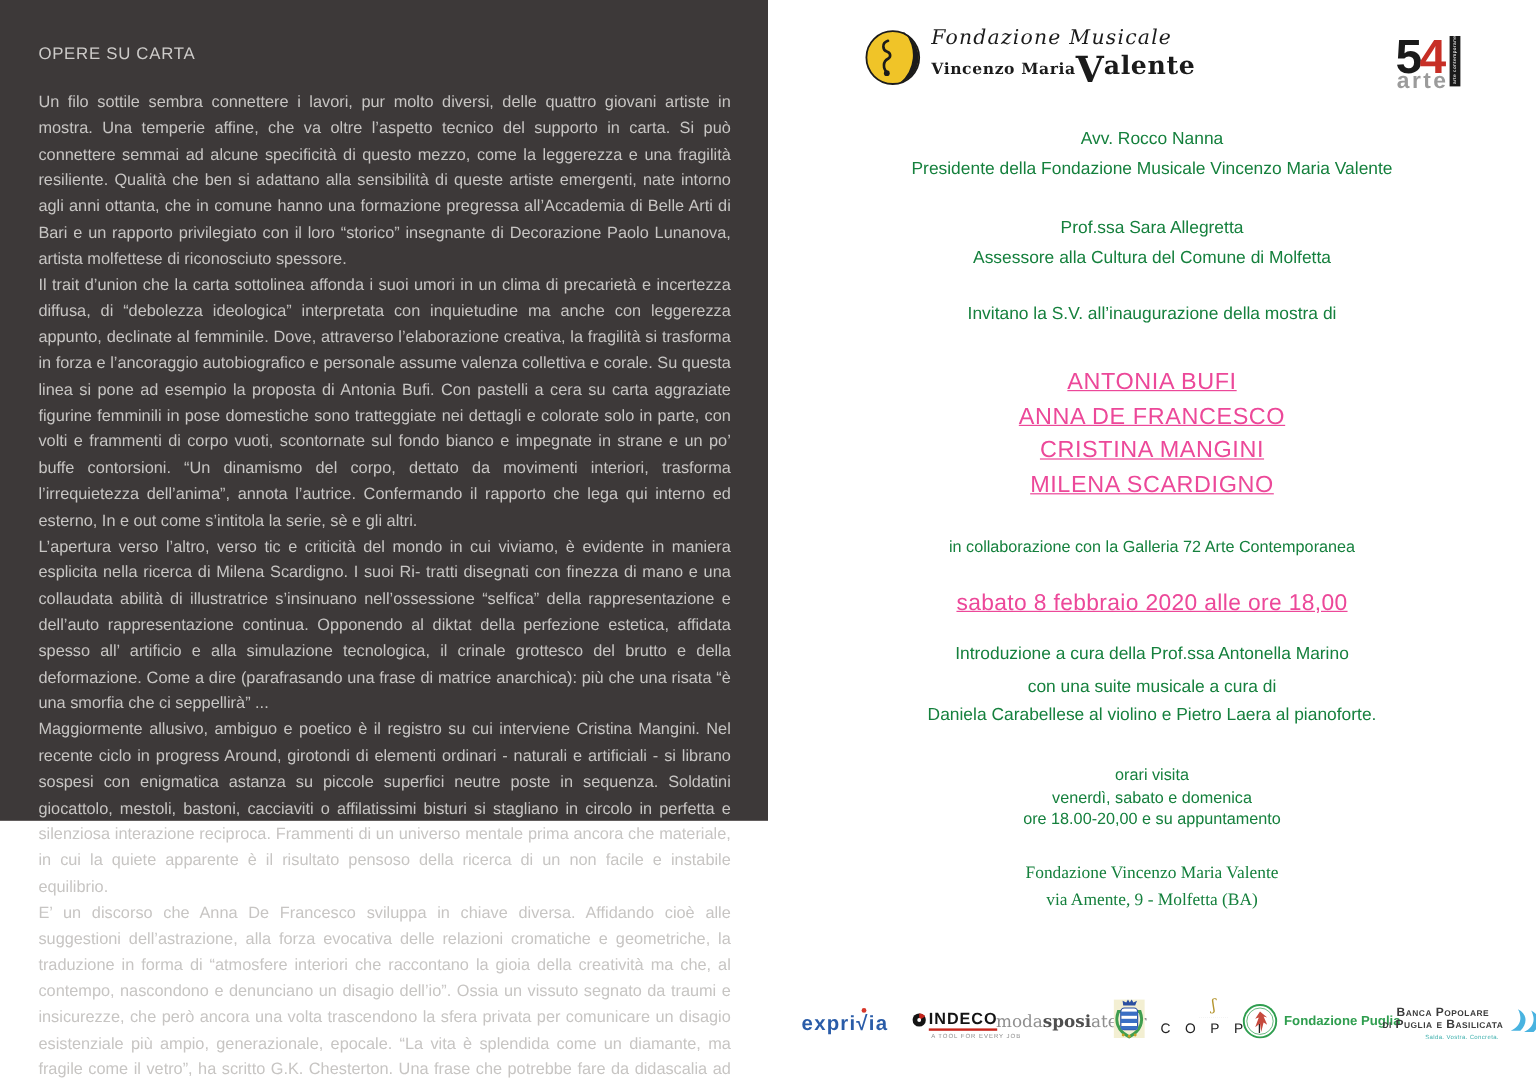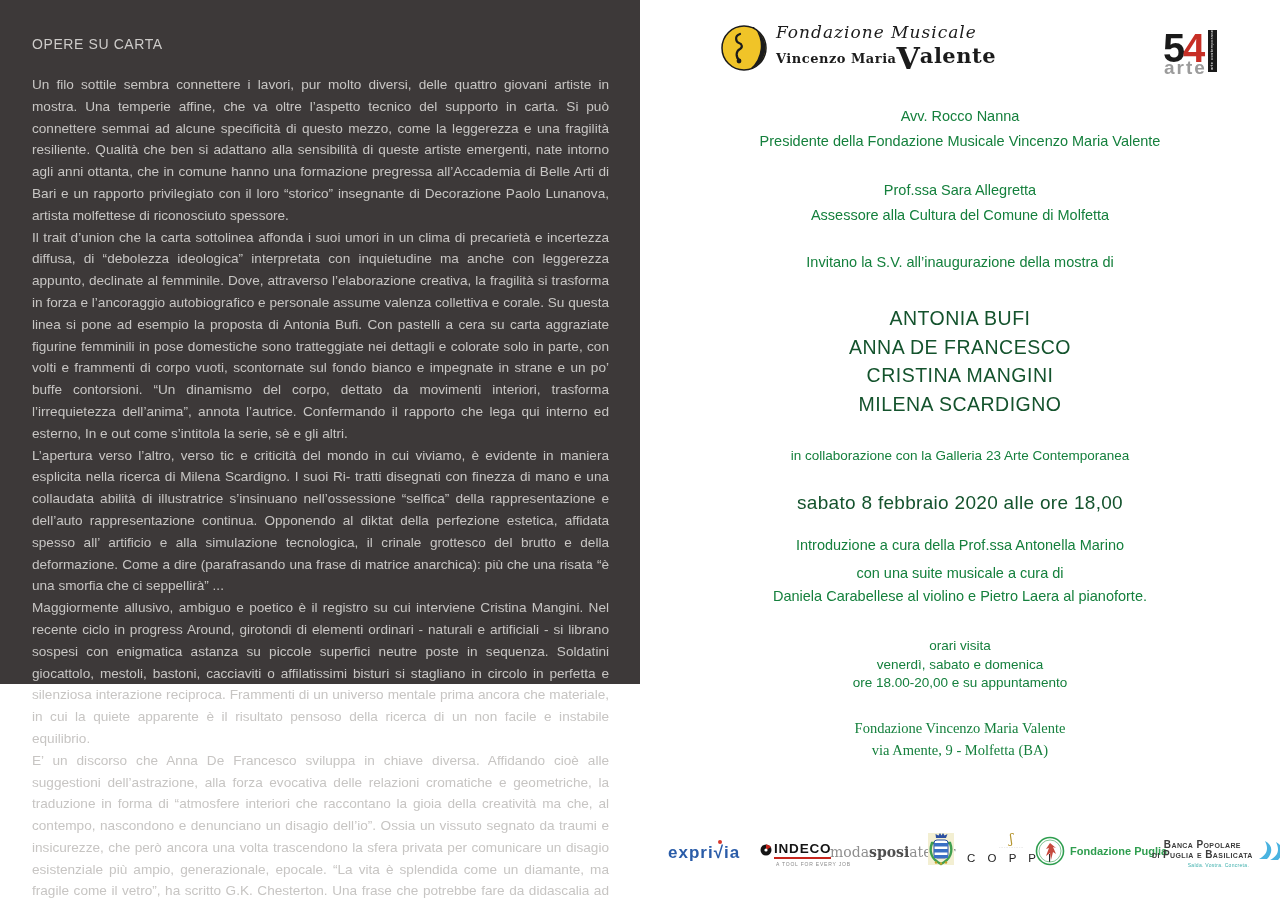--- a/index.html
+++ b/index.html
@@ -28,21 +28,21 @@
   .logo54 { position:absolute; left:523px; top:28px; width:56px; height:54px; }
   .logo54 .d5 { position:absolute; left:0; top:0; font-size:40px; font-weight:bold; color:#1a1a1a; line-height:1; }
   .logo54 .d4 { position:absolute; left:20px; top:0; font-size:40px; font-weight:bold; color:#c72f26; line-height:1; }
   .logo54 .bar { position:absolute; left:45px; top:2px; width:9px; height:42px; background:#1a1a1a; }
   .logo54 .bar span { position:absolute; left:1px; top:40px; transform:rotate(-90deg); transform-origin:0 0; font-size:4px; color:#ffffff; white-space:nowrap; letter-spacing:0.4px; }
   .logo54 .word { position:absolute; left:1px; top:29px; font-size:19px; font-weight:bold; color:#9b9b9b; letter-spacing:2px; }
 
   
   .t-normal { font-size:14.5px; line-height:25px; }
   .t-small  { font-size:13.5px; }
-  .red { color:#14532d; }
+  .red { color:#ec4899;text-decoration:underline; }
   .artists { font-size:19.5px; line-height:28.5px; letter-spacing:0.5px; }
   .datebig { font-size:19px; letter-spacing:0.3px; }
   .hours { font-size:13.5px; line-height:18.5px; }
   .venue { font-size:14.5px; line-height:21.5px; }
 
   
   .sponsor { position:absolute; white-space:nowrap; }
   .exprivia { left:28px; top:843px; font-size:17px; font-weight:bold; color:#2a5ca8; letter-spacing:1px; }
   .exprivia .check { color:#2a5ca8; font-weight:bold; position:relative; }
   .exprivia .reddot { position:absolute; width:4px; height:4px; border-radius:50%; background:#d8382b; top:-3px; margin-left:-6px; }
@@ -116,21 +116,21 @@
 
     <div class="rp-block t-normal" style="top:250px;">Invitano la S.V. all’inaugurazione della mostra di</div>
 
     <div class="rp-block artists red" style="top:304px;">
       <div>ANTONIA BUFI</div>
       <div>ANNA DE FRANCESCO</div>
       <div>CRISTINA MANGINI</div>
       <div>MILENA SCARDIGNO</div>
     </div>
 
-    <div class="rp-block t-small" style="top:448px;">in collaborazione con la Galleria 23 Arte Contemporanea</div>
+    <div class="rp-block t-small" style="top:448px;">in collaborazione con la Galleria 72 Arte Contemporanea</div>
 
     <div class="rp-block datebig red" style="top:492px;">sabato 8 febbraio 2020 alle ore 18,00</div>
 
     <div class="rp-block t-normal" style="top:533px;">Introduzione a cura della Prof.ssa Antonella Marino</div>
     <div class="rp-block t-normal" style="top:561px;">con una suite musicale a cura di</div>
     <div class="rp-block t-normal" style="top:584px;">Daniela Carabellese al violino e Pietro Laera al pianoforte.</div>
 
     <div class="rp-block hours" style="top:637px;text-align:center;">
       <div>orari visita</div>
       <div>venerdì, sabato e domenica</div>

